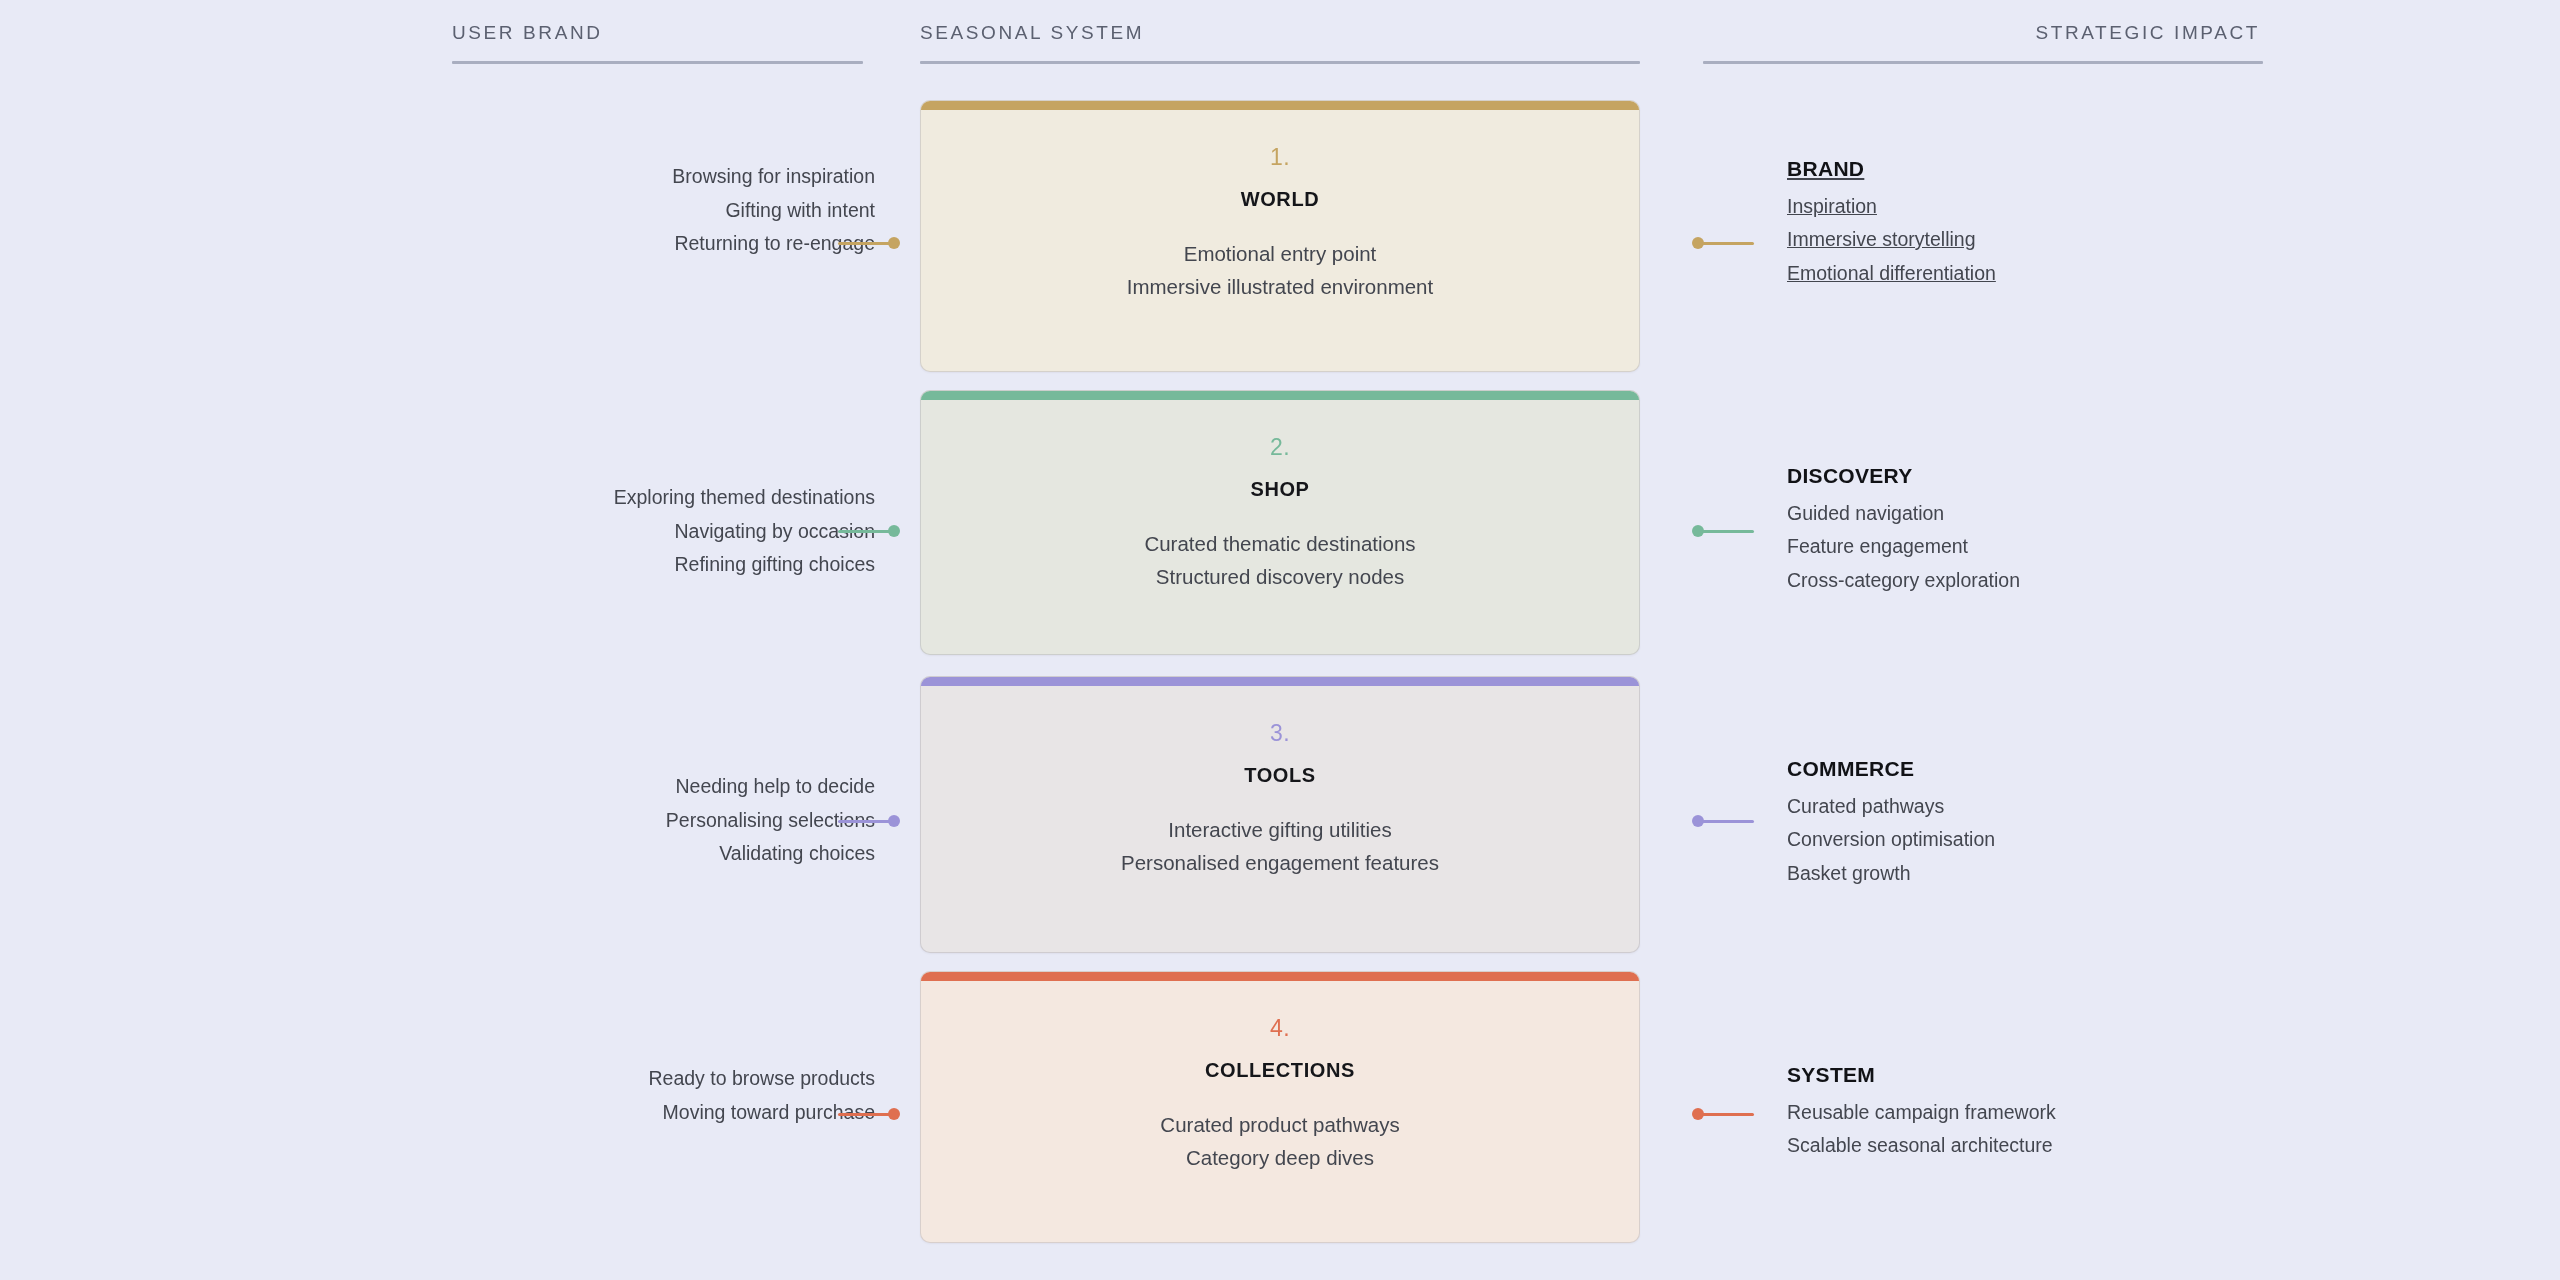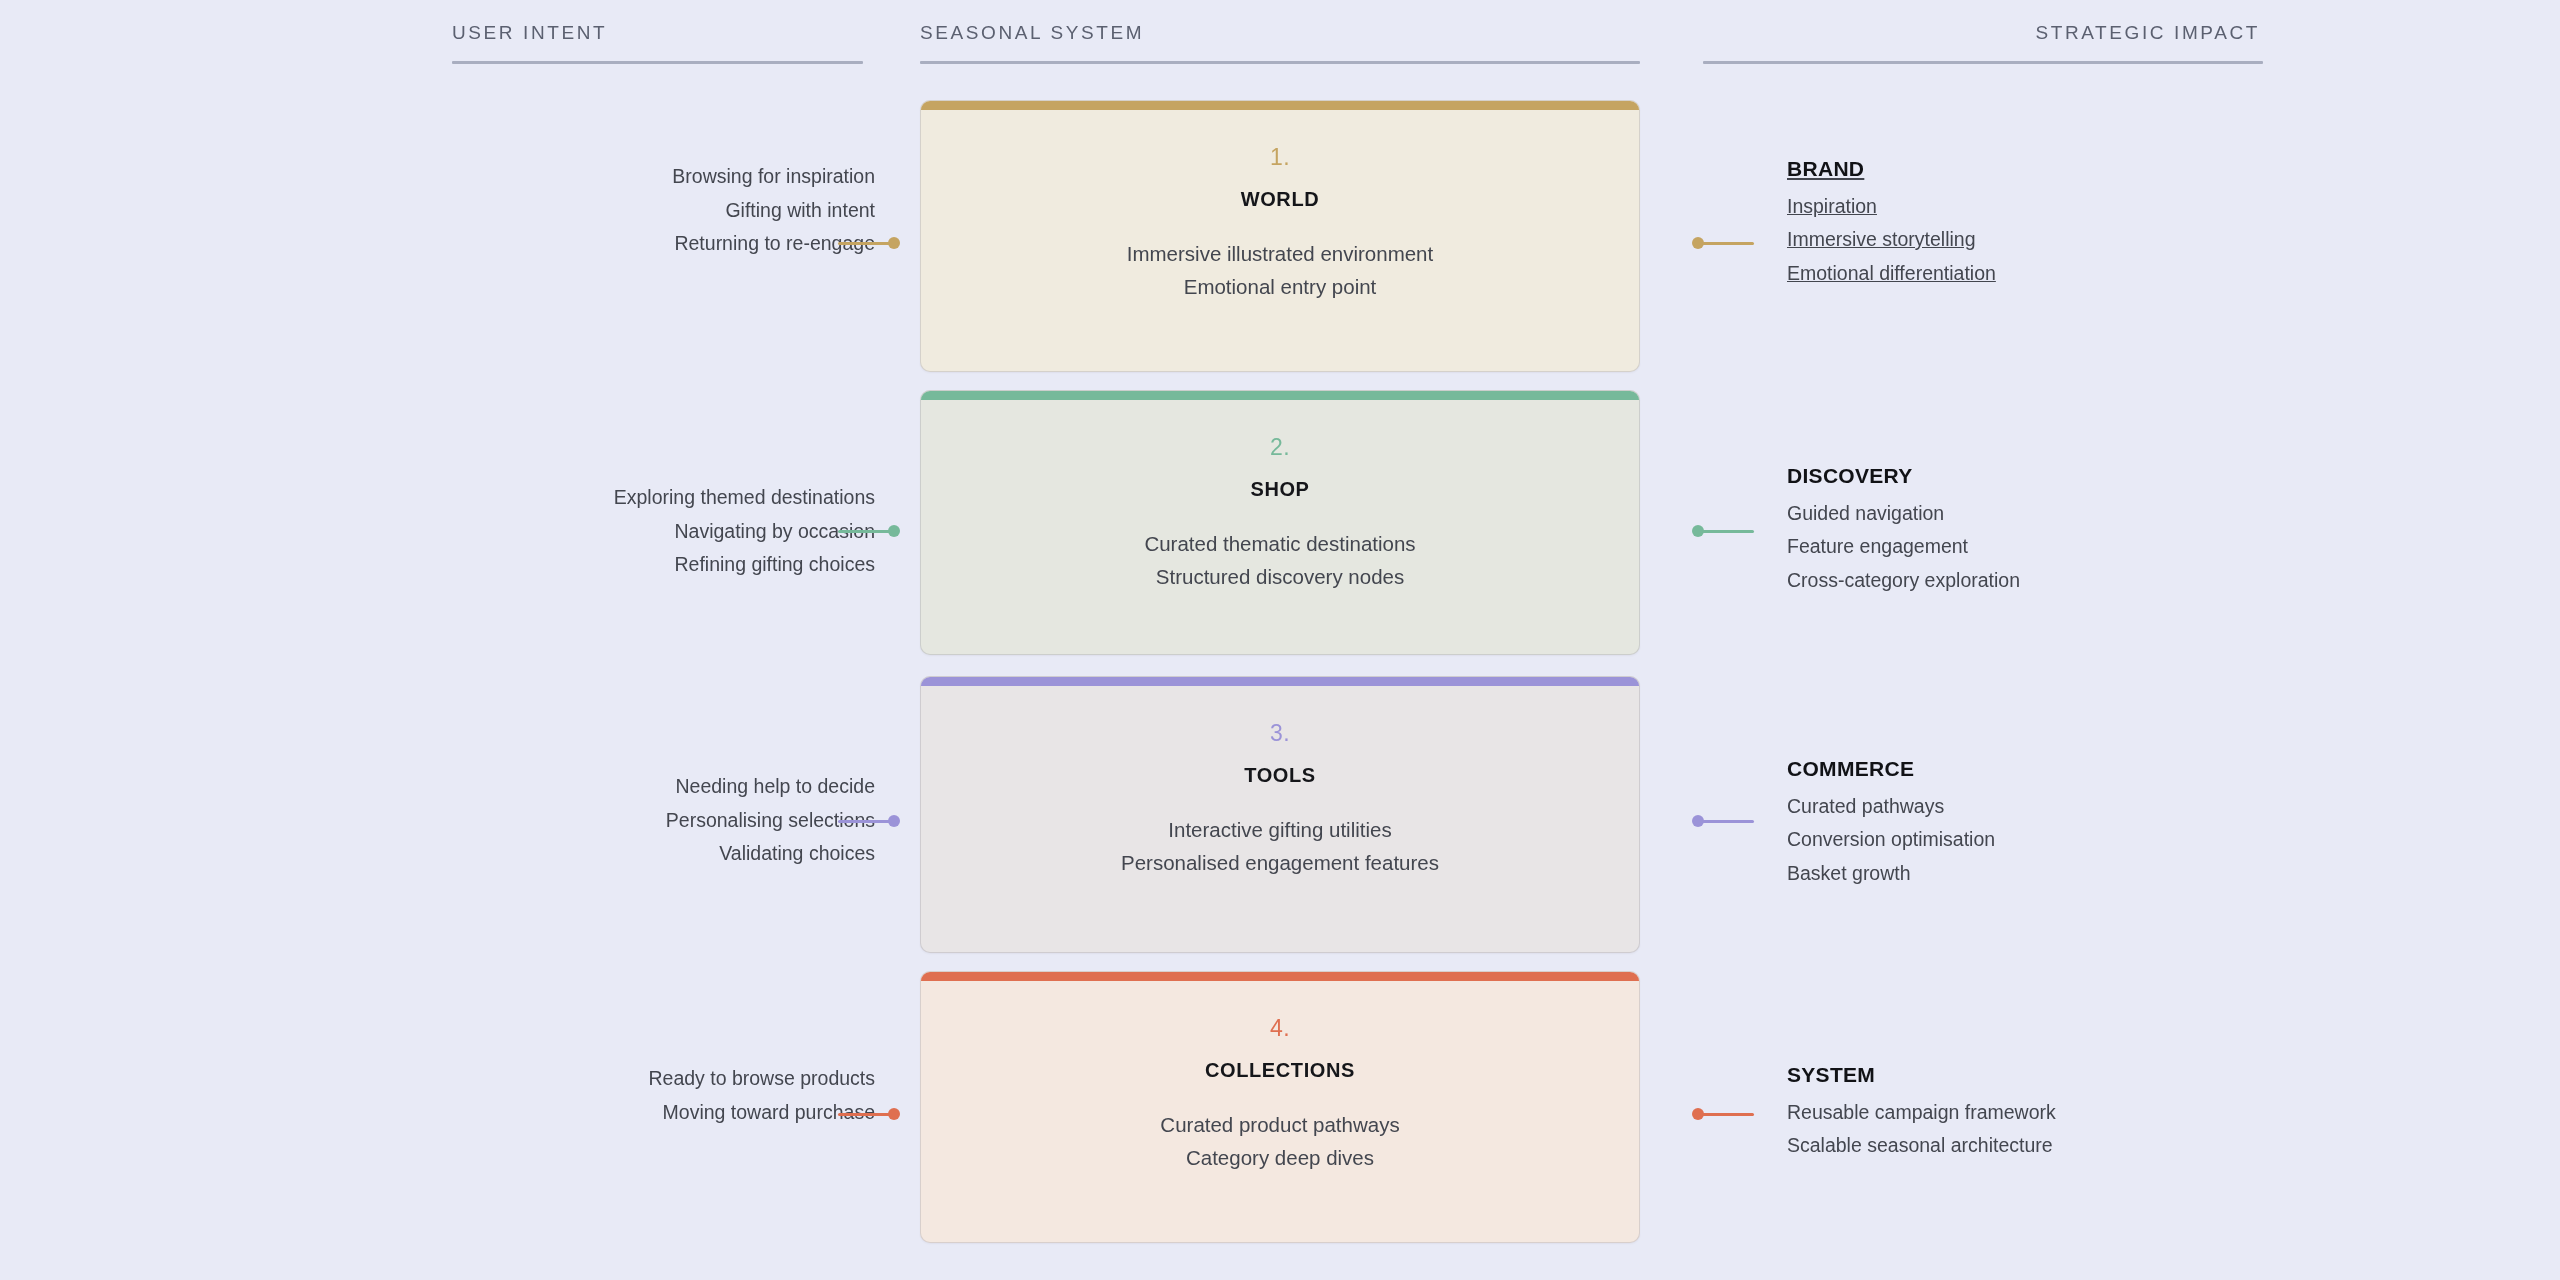--- a/index.html
+++ b/index.html
@@ -146,21 +146,21 @@
   .conn-right { left: 1692px; width: 62px; }
   .conn-right .bar { right: 0; width: 52px; }
   .conn-right .dot { left: 0; }
 </style>
 </head>
 <body>
 
 <div id="board">
 
   <div class="col-head head-left">
-    <span class="ch-label">USER INTENT</span>
+    <span class="ch-label">USER BRAND</span>
     <span class="ch-rule"></span>
   </div>
 
   <div class="col-head head-mid">
     <span class="ch-label">SEASONAL SYSTEM</span>
     <span class="ch-rule"></span>
   </div>
 
   <div class="col-head head-right">
     <span class="ch-label">STRATEGIC IMPACT</span>
@@ -176,22 +176,22 @@
         </div>
         <div class="conn conn-left" style="top: 237px;">
           <span class="bar" style="background: rgb(197, 164, 97);"></span>
           <span class="dot" style="background: rgb(197, 164, 97);"></span>
         </div>
         <div class="card" style="top: 100px; height: 272px; background: rgb(240, 235, 223);">
           <div class="card-accent" style="background: rgb(197, 164, 97);"></div>
           <div class="card-body">
             <div class="card-num" style="color: rgb(197, 164, 97);">1.</div>
             <div class="card-title">WORLD</div>
+            <div class="card-line">Emotional entry point</div>
             <div class="card-line">Immersive illustrated environment</div>
-            <div class="card-line">Emotional entry point</div>
           </div>
         </div>
         <div class="conn conn-right" style="top: 237px;">
           <span class="bar" style="background: rgb(197, 164, 97);"></span>
           <span class="dot" style="background: rgb(197, 164, 97);"></span>
         </div>
         <div class="side side-right" style="top: 152px; text-decoration: underline;">
           <div class="pillar">BRAND</div>
           <div class="item">Inspiration</div>
           <div class="item">Immersive storytelling</div>

